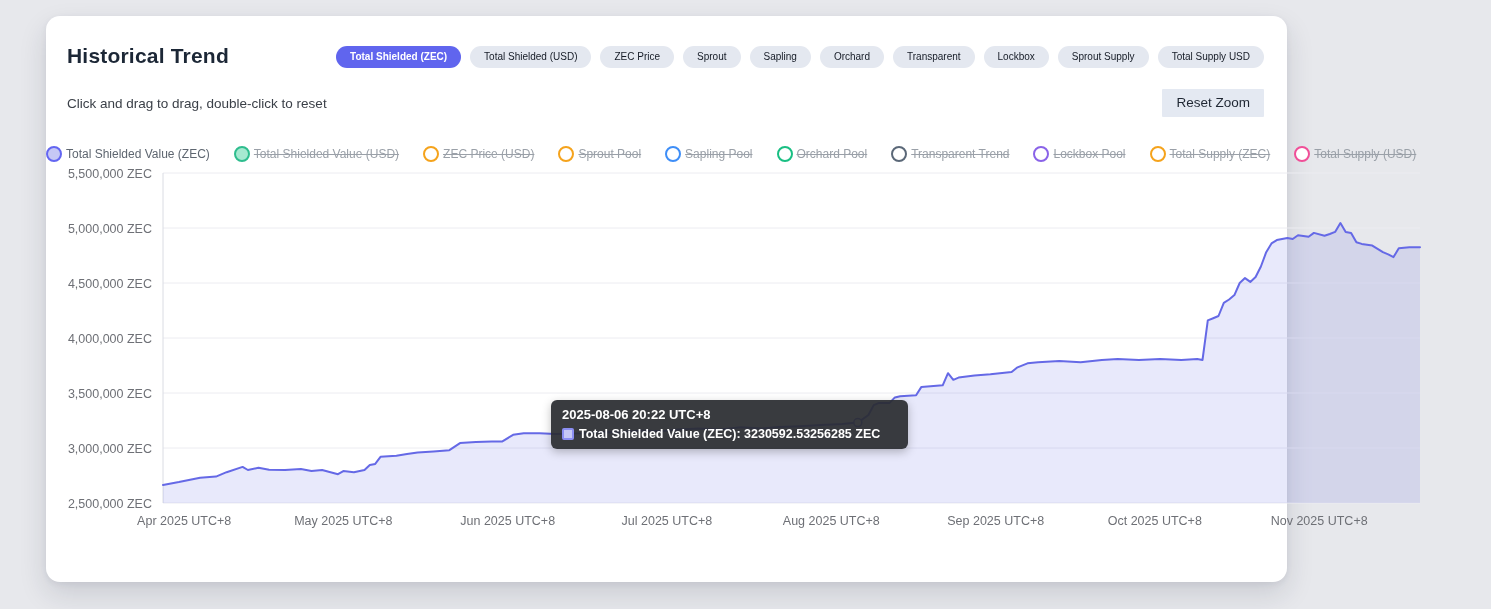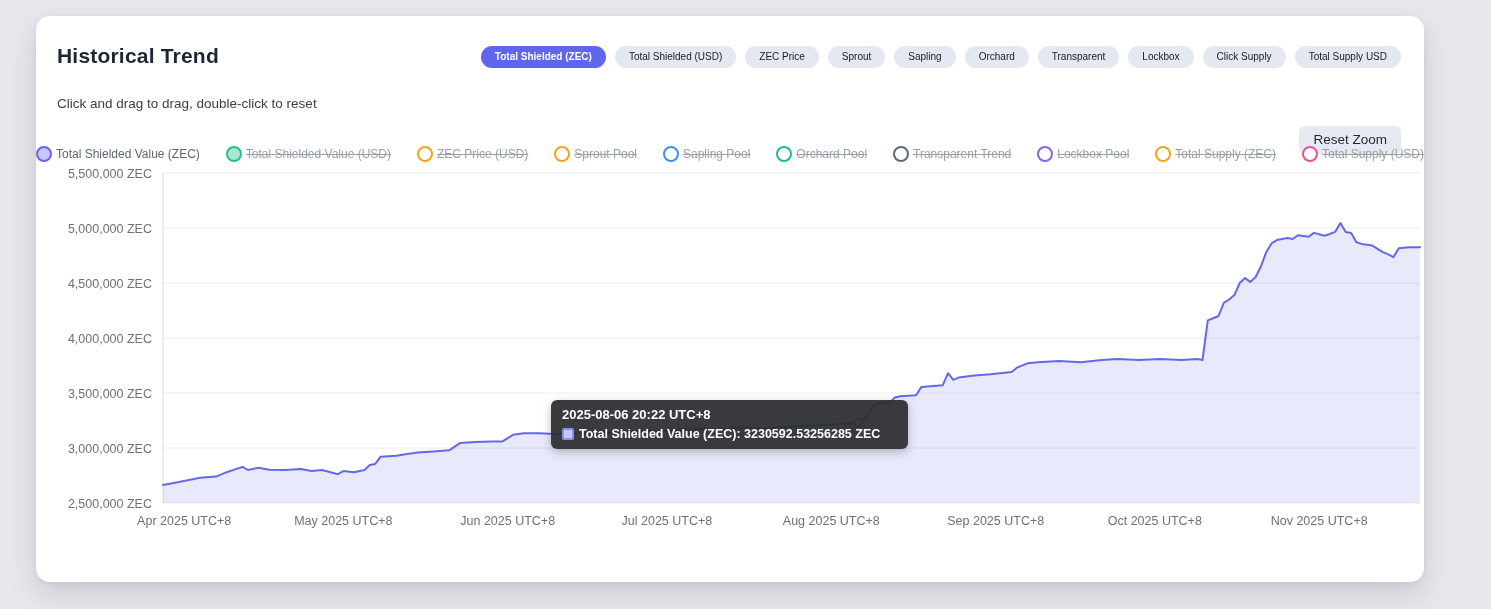--- a/index.html
+++ b/index.html
@@ -1,20 +1,20 @@
 <!DOCTYPE html>
 <html><head>
 <meta charset="utf-8">
 <style>
   * { box-sizing: border-box; margin: 0; padding: 0; }
   html,body { width:1491px; height:609px; overflow:hidden; }
   body { background:#e7e8ec; font-family:"Liberation Sans", sans-serif; position:relative; }
 
   .card {
-    position:absolute; left:36px; top:16px; width:1388px; height:566px;
+    position:absolute; left:46px; top:16px; width:1241px; height:566px;
     background:#ffffff; border-radius:14px;
     box-shadow:0 12px 28px rgba(30,35,60,0.14), 0 2px 6px rgba(30,35,60,0.06);
   }
 
   .page-title {
     position:absolute; left:21px; top:28px;
     font-size:21px; font-weight:700; color:#1c2736; letter-spacing:.2px;
   }
 
   .tabs {
@@ -30,21 +30,21 @@
   .tab.active { color:#ffffff; font-weight:700; }
 
   .zoom-hint {
     position:absolute; left:21px; top:80px;
     font-size:13.5px; color:#3b4048;
   }
   .reset-zoom {
     position:absolute; right:23px; top:73px;
     border:none; cursor:pointer; font-family:"Liberation Sans", sans-serif;
     font-size:13.5px; color:#1f2733; background:#e4e9f2;
-    padding:7px 14px; border-radius:6px; line-height:1;margin-top:37px;
+    padding:7px 14px; border-radius:1px; line-height:1;
   }
 
   .legend {
     position:absolute; left:0; right:0; top:130px;
     display:flex; justify-content:space-between; align-items:center; gap:24px;
     white-space:nowrap;
   }
   .lg-item { display:flex; align-items:center; gap:4px; cursor:pointer; }
   .lg-dot {
     width:16px; height:16px; border-radius:50%;
@@ -74,21 +74,21 @@
 
   <div class="tabs">
     <button class="tab active" style="background-color: rgb(96, 101, 238);">Total Shielded (ZEC)</button>
     <button class="tab">Total Shielded (USD)</button>
     <button class="tab">ZEC Price</button>
     <button class="tab">Sprout</button>
     <button class="tab">Sapling</button>
     <button class="tab">Orchard</button>
     <button class="tab">Transparent</button>
     <button class="tab">Lockbox</button>
-    <button class="tab">Click Supply</button>
+    <button class="tab">Sprout Supply</button>
     <button class="tab">Total Supply USD</button>
   </div>
 
   <div class="zoom-hint">Click and drag to drag, double-click to reset</div>
   <button class="reset-zoom">Reset Zoom</button>
 
   <div class="legend">
     <div class="lg-item">
       <span class="lg-dot" style="border-color: rgb(99, 102, 241); background-color: rgb(198, 200, 245);"></span>
       <span class="lg-label">Total Shielded Value (ZEC)</span>

